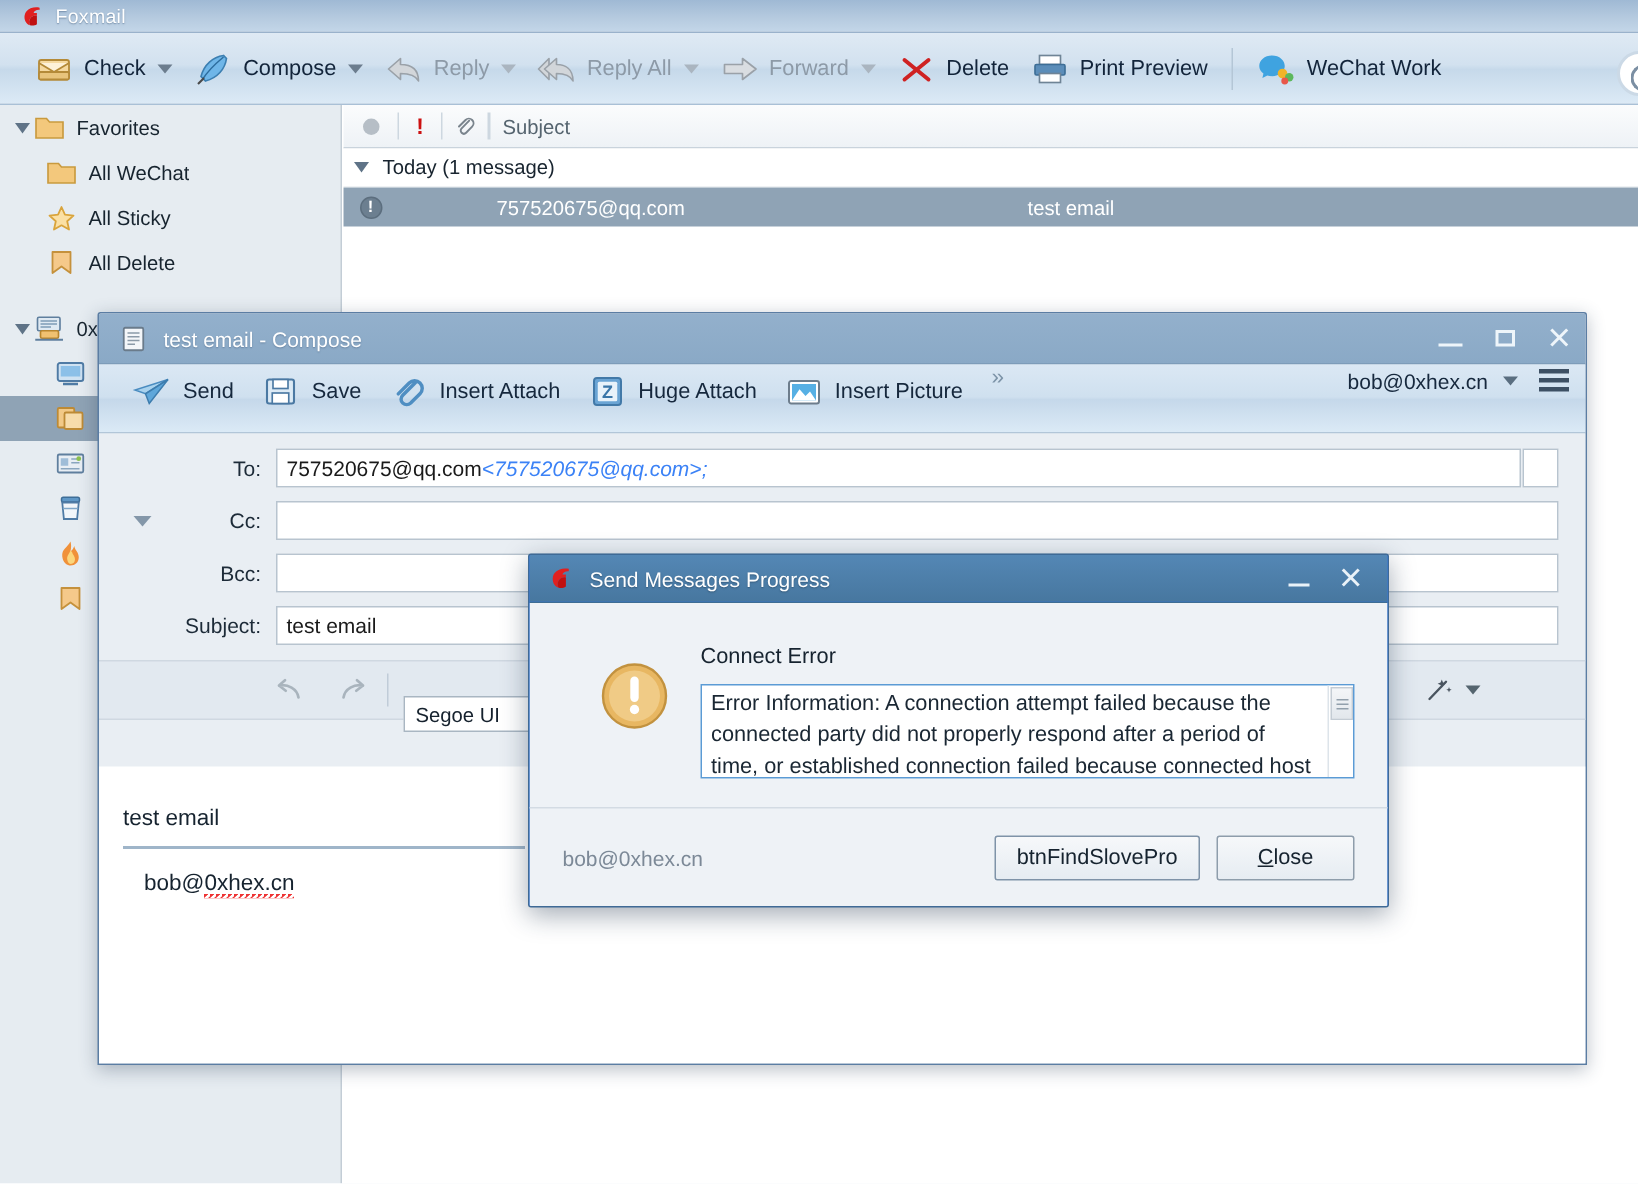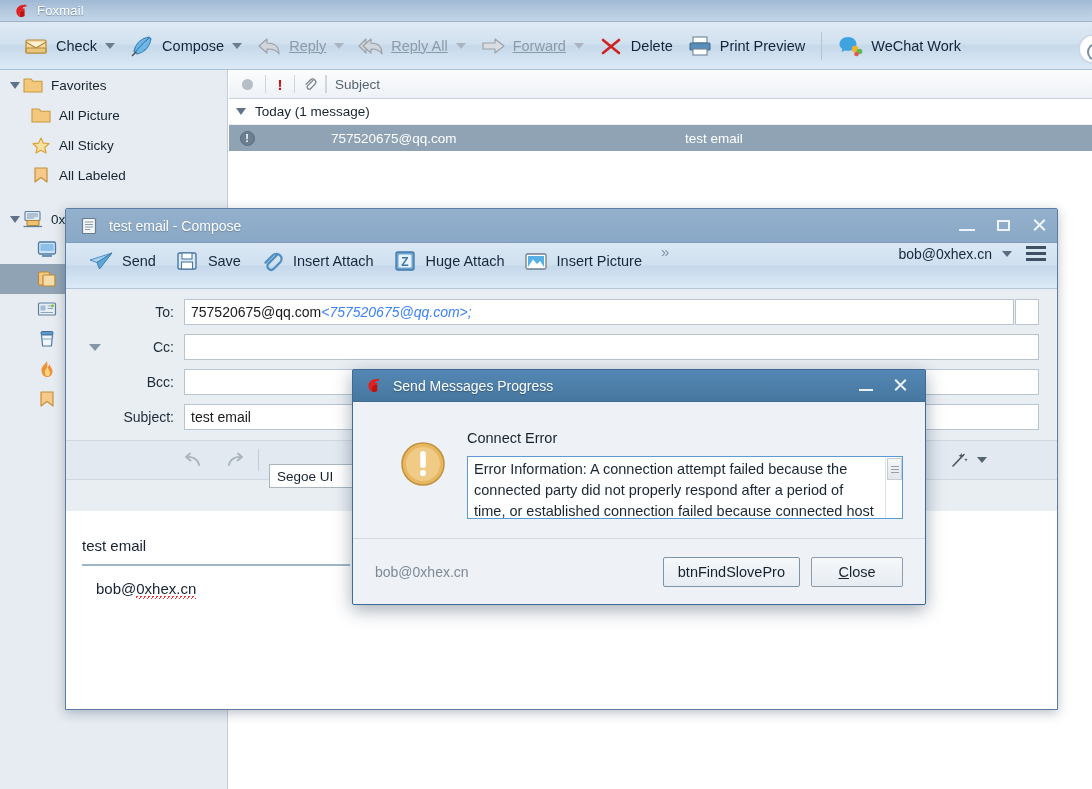--- a/index.html
+++ b/index.html
@@ -43,21 +43,21 @@
     border-bottom: 1px solid #a9c0d6;
     display: flex; align-items: center; padding-left: 16px;
   }
   .tb-item {
     display: flex; align-items: center; height: 38px;
     padding: 0 7px; border-radius: 3px; cursor: default;
     white-space: nowrap;
   }
   .tb-ico { width: 26px; height: 24px; margin-right: 7px; flex: none; display:block; }
   .tb-label { font-size: 14.5px; color: #12243a; }
-  .tb-label.dim { color: #8d9aa7; text-decoration: underline; }
+  .tb-label.dim { color: #8d9aa7; }
   .tb-caret {
     width: 0; height: 0; margin-left: 8px;
     border-left: 5px solid transparent; border-right: 5px solid transparent;
     border-top: 6px solid #6c7d8e;
   }
   .tb-caret.dim { border-top-color: #aab5c0; }
   .tb-sep {
     width: 1px; height: 28px; background: #b4c6d6; margin: 0 9px;
   }
   .tb-right-circle {
@@ -427,35 +427,35 @@
       <svg class="side-ico" viewBox="0 0 22 20">
         <path d="M2 4 L9 4 L11 6.3 L20 6.3 L20 17 L2 17 Z" fill="#f3c87c" stroke="#c99a3e" stroke-width="1.1"></path>
       </svg>
       <span class="side-label">Favorites</span>
     </div>
 
     <div class="side-row indent-1">
       <svg class="side-ico" viewBox="0 0 22 20">
         <path d="M2 4 L9 4 L11 6.3 L20 6.3 L20 17 L2 17 Z" fill="#f3c87c" stroke="#c99a3e" stroke-width="1.1"></path>
       </svg>
-      <span class="side-label">All Picture</span>
+      <span class="side-label">All WeChat</span>
     </div>
 
     <div class="side-row indent-1">
       <svg class="side-ico" viewBox="0 0 22 20">
         <path d="M11 3 L13.3 8.1 L19 8.7 L14.8 12.5 L16 18 L11 15.2 L6 18 L7.2 12.5 L3 8.7 L8.7 8.1 Z" fill="#fbe0a4" stroke="#d9a43c" stroke-width="1.2" stroke-linejoin="round"></path>
       </svg>
       <span class="side-label">All Sticky</span>
     </div>
 
     <div class="side-row indent-1">
       <svg class="side-ico" viewBox="0 0 22 20">
         <path d="M5 3 L17 3 L17 17 L11 12.6 L5 17 Z" fill="#f5c98a" stroke="#c5913c" stroke-width="1.2" stroke-linejoin="round"></path>
       </svg>
-      <span class="side-label">All Labeled</span>
+      <span class="side-label">All Delete</span>
     </div>
 
     <div class="side-row" style="margin-top:14px">
       <span class="side-arrow">
           <i></i>
         </span>
       <svg class="side-ico" viewBox="0 0 22 20">
         <rect x="3" y="2.5" width="15" height="9" rx="1" fill="#dfe9f2" stroke="#5f7f9e" stroke-width="1.1"></rect>
         <path d="M5 5 H16 M5 7 H16 M5 9 H12" stroke="#7f9cb6" stroke-width="1"></path>
         <rect x="5" y="11.5" width="12" height="5" rx="1" fill="#f0c171" stroke="#b8862f" stroke-width="1.1"></rect>

